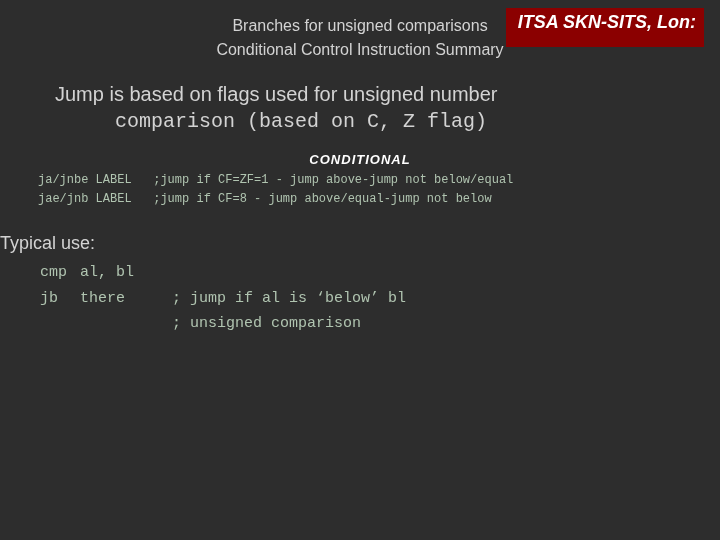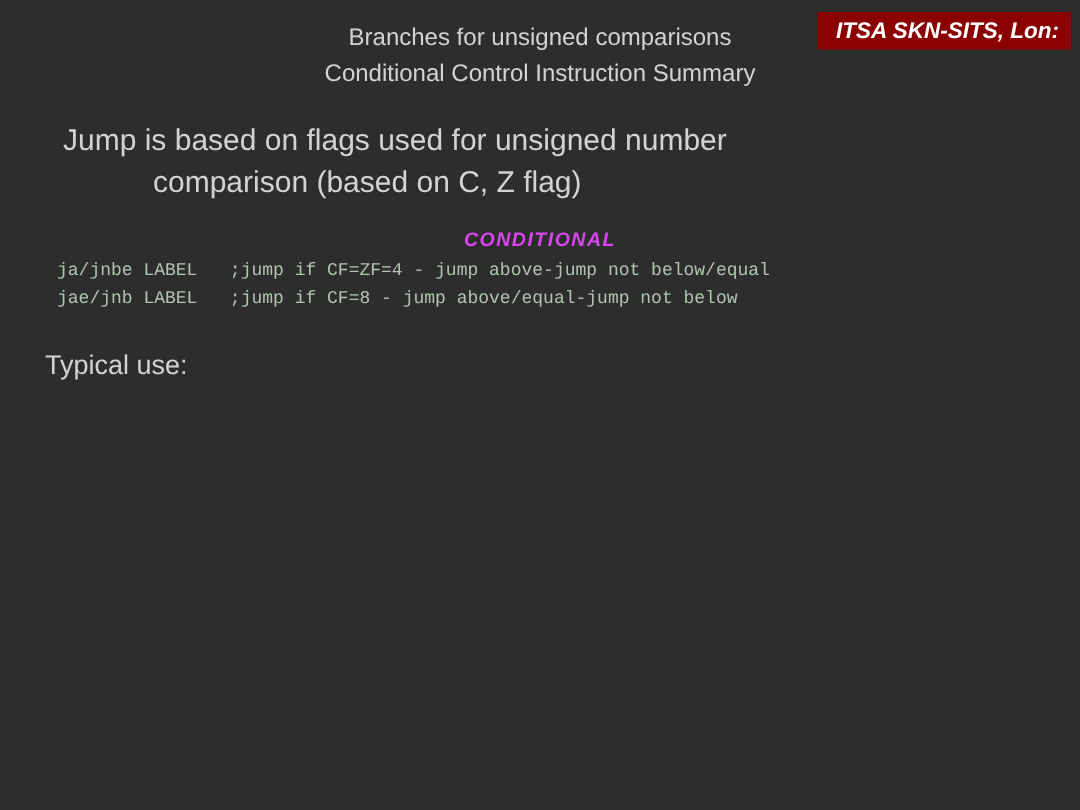--- a/index.html
+++ b/index.html
@@ -14,27 +14,27 @@
     .slide {
       width: 720px;
       height: 540px;
       background-color: #2d2d2d;
       position: relative;
       color: #c8c8c8;
     }
     .header-right {
       position: absolute;
       top: 8px;
-      right: 6px;
+      right: 16px;
       color: #ffffff;
-      font-size: 15px;
+      font-size: 18px;
       font-weight: bold;
       font-style: italic;
       background-color: #8b0000;
-      padding: 4px 8px 4px 12px;
+      padding: 4px 8px 14px 12px;
     }
     .title-section {
       text-align: center;
       padding-top: 14px;
       padding-bottom: 0px;
     }
     .title-section .subtitle {
       color: #d3d3d3;
       font-size: 16px;
       font-weight: normal;
@@ -42,45 +42,44 @@
     }
     .main-content {
       padding: 18px 30px 0 30px;
     }
     .jump-heading {
       color: #d3d3d3;
       font-size: 20px;
       font-weight: normal;
       line-height: 1.4;
       margin-bottom: 16px;
-      margin-left: 12px;
+      margin-left: 25px;
     }
     .conditional-label {
-      color: #d946ef;
+      color: #ffffff;
       font-size: 13px;
       font-style: italic;
       text-align: center;
       margin-bottom: 4px;
       font-weight: bold;
       letter-spacing: 1px;
     }
     .code-block {
       font-family: 'Courier New', Courier, monospace;
       font-size: 12px;
       color: #b0c4b0;
       line-height: 1.6;
       margin-left: 8px;
     }
     .code-block .code-line {
       display: block;
       white-space: pre;
     }
     .typical-section {
       margin-top: 24px;
-      margin-left: 30px;
     }
     .typical-label {
       color: #d3d3d3;
       font-size: 18px;
       font-weight: normal;
       margin-bottom: 6px;
     }
     .typical-code {
       font-family: 'Courier New', Courier, monospace;
       font-size: 15px;
@@ -115,29 +114,43 @@
 
   <div class="title-section">
     <div class="subtitle">Branches for unsigned comparisons</div>
     <div class="subtitle">Conditional Control Instruction Summary</div>
   </div>
 
   <div class="main-content">
 
     <div class="jump-heading">
       <div>Jump is based on flags used for unsigned number</div>
-      <div style="margin-left:60px;">comparison (based on C, Z flag)</div>
+      <div style="margin-left:60px;font-family:Liberation Mono, monospace;">comparison (based on C, Z flag)</div>
     </div>
 
     <div class="conditional-label">CONDITIONAL</div>
 
     <div class="code-block">
-      <span class="code-line">ja/jnbe LABEL   ;jump if CF=ZF=4 - jump above-jump not below/equal</span>
+      <span class="code-line">ja/jnbe LABEL   ;jump if CF=ZF=1 - jump above-jump not below/equal</span>
       <span class="code-line">jae/jnb LABEL   ;jump if CF=8 - jump above/equal-jump not below</span>
     </div>
 
   </div>
 
   <div class="typical-section">
     <div class="typical-label">Typical use:</div>
+    <div class="typical-code">
+      <div class="code-row">
+        <span class="col1" style="min-width:80px; padding-left:40px;">cmp</span>
+        <span class="col2">al, bl</span>
+      </div>
+      <div class="code-row">
+        <span class="col1" style="min-width:80px; padding-left:40px;">jb</span>
+        <span class="col2">there</span>
+        <span class="comment" style="margin-left: 12px;">
+          <span>; jump if al is ‘below’ bl</span><br>
+          <span style="margin-left:0px;">; unsigned comparison</span>
+        </span>
+      </div>
+    </div>
   </div>
 
 </div>
 
 </body></html>

